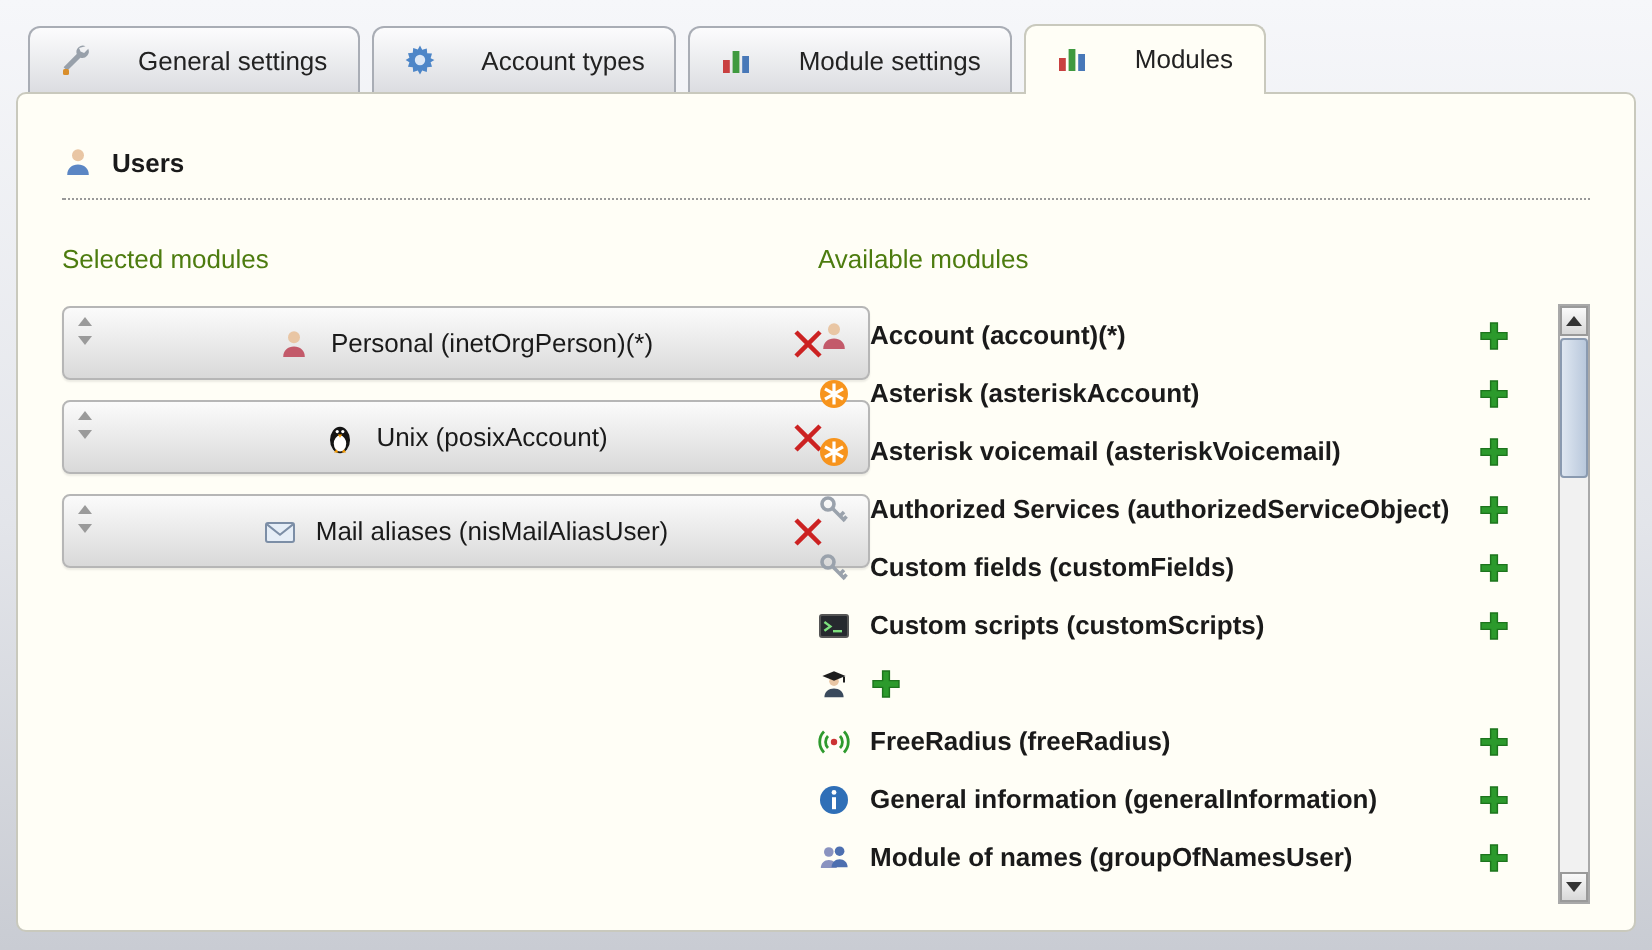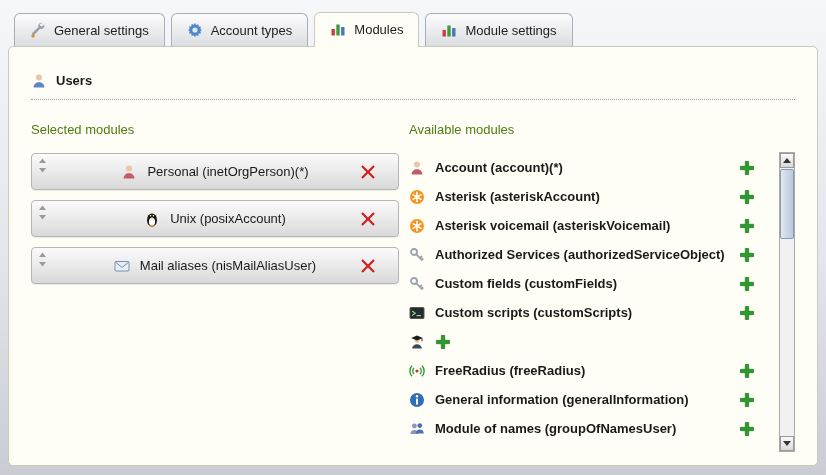--- a/index.html
+++ b/index.html
@@ -11,21 +11,21 @@
     background: linear-gradient(#f6f7fa 0%, #e3e5ea 55%, #c9ccd3 100%);
   }
   .page { width: 826px; height: 475px; position: relative; }
 
   
   .tabbar {
     display: flex; align-items: flex-end; gap: 6px;
     padding: 12px 0 0 14px; position: relative; z-index: 2;
   }
   .tab {
-    display: flex; align-items: center; gap: 8px;
+    display: flex; align-items: center; gap: 23px;
     padding: 8px 15px; cursor: pointer;
     border: 1px solid #a9adb5; border-bottom: none;
     border-radius: 6px 6px 0 0;
     background: linear-gradient(#fcfcfd, #dcdde1);
     color: #222; white-space: nowrap;
   }
   .tab.active {
     background: #fffef6;
     border-color: #c9c9bd;
     margin-bottom: -1px; padding-bottom: 10px;
@@ -36,33 +36,33 @@
   
   .panel {
     position: relative; z-index: 1;
     margin: 0 8px; height: 420px;
     background: #fffef6;
     border: 1px solid #c9c9bd; border-radius: 5px;
     padding: 26px 22px 14px 22px;
   }
 
   .section-header {
-    display: flex; gap: 9px;
+    display: flex; align-items: center; gap: 9px;
     padding-bottom: 10px; border-bottom: 1px dotted #999;
   }
   .section-header .sicon svg { width: 16px; height: 16px; display: block; }
   .section-title { font-weight: bold; }
 
   .cols { display: flex; margin-top: 22px; }
   .col-title { color: #4d7c0f; margin-bottom: 16px; }
 
   
   .col-left { width: 348px; flex: 0 0 348px; }
   .sel-item {
-    position: relative; width: 368px; height: 37px;
+    position: relative; width: 404px; height: 37px;
     margin-bottom: 10px;
     display: flex; align-items: center; justify-content: center; gap: 10px;
     background: linear-gradient(#fbfbfb, #d9d9d9);
     border: 1px solid #b6b6b6; border-radius: 4px;
     box-shadow: 0 1px 1px rgba(0,0,0,.08);
     cursor: move;
   }
   .sel-item .drag { position: absolute; left: 6px; top: 4px; width: 9px; height: 15px; cursor: ns-resize; }
   .sel-item .drag svg { width: 9px; height: 15px; display: block; }
   .sel-item .micon svg, .avail-row .micon svg { width: 16px; height: 16px; display: block; }
@@ -119,40 +119,40 @@
     </div>
     <div class="tab">
       <span class="ticon">
         <svg viewBox="0 0 16 16">
             <path d="M8 .8l1.1 2.1 2.3-.7.2 2.4 2.4.2-.7 2.3L15.2 8l-1.9 1.1.7 2.3-2.4.2-.2 2.4-2.3-.7L8 15.2 6.9 13.3l-2.3.7-.2-2.4-2.4-.2.7-2.3L.8 8l1.9-1.1-.7-2.3 2.4-.2.2-2.4 2.3.7z" fill="#4d86c8"></path>
             <circle cx="8" cy="8" r="2.6" fill="#dce8f6"></circle>
           </svg>
       </span>
       <span>Account types</span>
     </div>
+    <div class="tab">
+      <span class="ticon">
+        <svg viewBox="0 0 16 16">
+            <rect x="1.5" y="8" width="3.4" height="6.5" fill="#c94040"></rect>
+            <rect x="6.3" y="3.5" width="3.4" height="11" fill="#3f9a3f"></rect>
+            <rect x="11.1" y="6" width="3.4" height="8.5" fill="#4878b8"></rect>
+          </svg>
+      </span>
+      <span>Module settings</span>
+    </div>
     <div class="tab active">
       <span class="ticon">
         <svg viewBox="0 0 16 16">
             <rect x="1.5" y="8" width="3.4" height="6.5" fill="#c94040"></rect>
             <rect x="6.3" y="3.5" width="3.4" height="11" fill="#3f9a3f"></rect>
             <rect x="11.1" y="6" width="3.4" height="8.5" fill="#4878b8"></rect>
           </svg>
       </span>
       <span>Modules</span>
     </div>
-    <div class="tab">
-      <span class="ticon">
-        <svg viewBox="0 0 16 16">
-            <rect x="1.5" y="8" width="3.4" height="6.5" fill="#c94040"></rect>
-            <rect x="6.3" y="3.5" width="3.4" height="11" fill="#3f9a3f"></rect>
-            <rect x="11.1" y="6" width="3.4" height="8.5" fill="#4878b8"></rect>
-          </svg>
-      </span>
-      <span>Module settings</span>
-    </div>
   </div>
 
   <div class="panel">
 
     <div class="section-header">
       <span class="sicon">
         <svg viewBox="0 0 16 16">
             <circle cx="8" cy="4.6" r="3" fill="#e9c6a4"></circle>
             <path d="M2.6 14.5c0-3.2 2.4-5.2 5.4-5.2s5.4 2 5.4 5.2z" fill="#5b86c4"></path>
           </svg>

